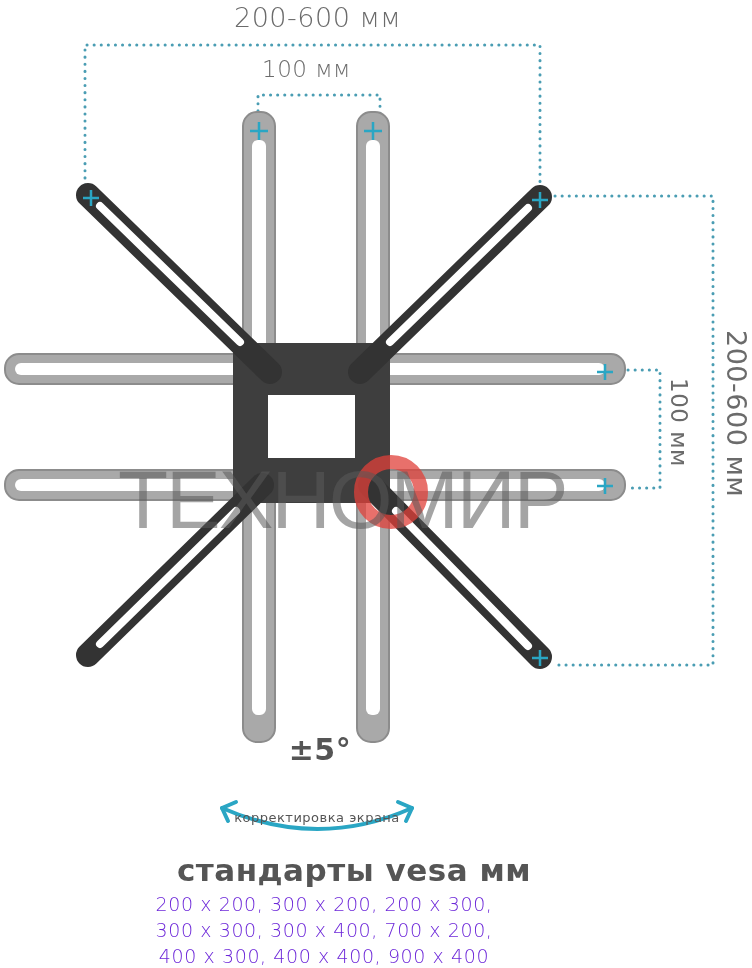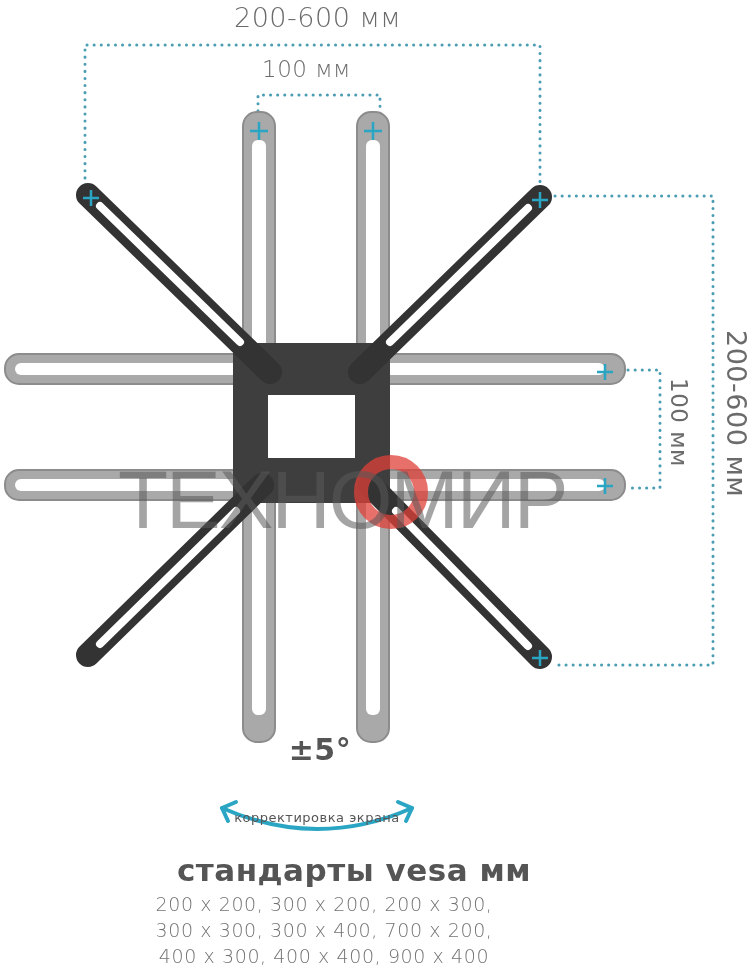--- a/index.html
+++ b/index.html
@@ -6,21 +6,21 @@
   body{width:752px;height:968px;position:relative;overflow:hidden;font-family:"DejaVu Sans",sans-serif;}
   svg{position:absolute;left:0;top:0;}
   .lbl{position:absolute;color:#6b6b6b;font-family:"DejaVu Sans",sans-serif;white-space:nowrap;letter-spacing:0.5px;}
   .dim-top-wide{left:234px;top:2px;font-size:27px;font-weight:300;}
   .dim-top-narrow{left:262px;top:56px;font-size:23px;font-weight:300;}
   .dim-right-wide{left:722px;top:330px;font-size:27px;transform-origin:0 0;transform:rotate(90deg) translateY(-30px);}
   .dim-right-narrow{left:668px;top:378px;font-size:23px;transform-origin:0 0;transform:rotate(90deg) translateY(-24px);}
   .tilt{left:0;width:640px;text-align:center;top:732px;font-size:30px;font-weight:bold;color:#555;}
   .tilt-caption{left:0;width:634px;text-align:center;top:810px;font-size:13px;color:#555;}
   .std-title{left:0;width:620px;text-align:center;top:852px;font-size:31px;font-weight:bold;color:#555;margin-left:44px;}
-  .std-line{left:0;width:648px;text-align:center;font-size:19px;color:#737373;font-weight:300;letter-spacing:0.6px;}
+  .std-line{left:0;width:648px;text-align:center;font-size:19px;color:#6d28d9;font-weight:300;letter-spacing:0.6px;}
   .wm{position:absolute;left:118px;top:453px;font-size:82px;font-weight:normal;color:rgba(90,90,90,0.55);letter-spacing:-2px;font-family:"Liberation Sans",sans-serif;}
 </style>
 </head>
 <body>
 
 <svg width="752" height="968" viewBox="0 0 752 968">
   <defs>
     <linearGradient id="gArm" x1="0" x2="1">
       <stop offset="0" stop-color="#9a9a9a"></stop>
         <stop offset="0.5" stop-color="#bcbcbc"></stop>

